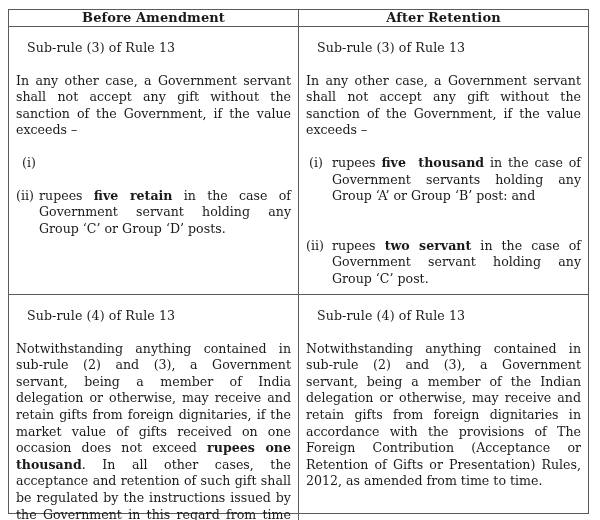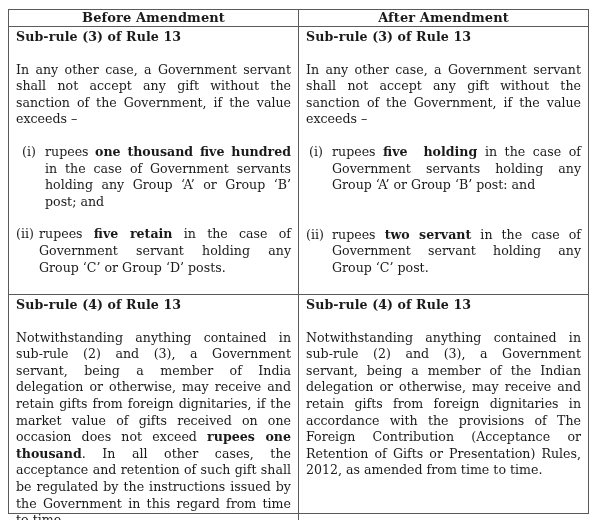--- a/index.html
+++ b/index.html
@@ -39,22 +39,22 @@
     .cell.last { border-bottom: none; }
     .hdr {
       font-weight: bold;
       text-align: center;
       padding: 0;
       font-size: 13px;
       line-height: 16px;
       letter-spacing: 0.1px;
     }
     .subhead {
-      font-weight: bold;
-      margin: 0;
+      font-weight: normal;
+      margin: 11px;
       font-size: 12.6px;
       letter-spacing: 0.1px;
     }
     .para {
       margin: 16px 0 0 0;
       text-align: justify;
       text-align-last: left;
     }
     .item {
       display: flex;
@@ -75,41 +75,40 @@
     .r1 .item .num { width: 23px; padding-left: 3px; }
     .r1 .item.ii .num { padding-left: 0; width: 26px; }
     .gap-big { margin-top: 33px; }
   </style>
 </head>
 <body>
 
 <div class="tbl">
 
   <div class="cell hdr">Before Amendment</div>
-  <div class="cell hdr right">After Amendment</div>
+  <div class="cell hdr right">After Retention</div>
 
   <div class="cell l1">
     <p class="subhead">Sub-rule (3) of Rule 13</p>
     <p class="para">In any other case, a Government servant shall not accept any gift without the sanction of the Government, if the value exceeds –</p>
     <div class="item">
       <span class="num">(i)</span>
-      <span class="txt"><span>rupees </span><span class="b">one thousand five hundred</span><span> in the case of Government servants holding any Group ‘A’ or Group ‘B’ post; and</span></span>
     </div>
     <div class="item ii">
       <span class="num">(ii)</span>
       <span class="txt" style="padding-left:0"><span>rupees </span><span class="b">five retain</span><span> in the case of Government servant holding any Group ‘C’ or Group ‘D’ posts.</span></span>
     </div>
   </div>
 
   <div class="cell right r1">
     <p class="subhead">Sub-rule (3) of Rule 13</p>
     <p class="para">In any other case, a Government servant shall not accept any gift without the sanction of the Government, if the value exceeds –</p>
     <div class="item">
       <span class="num">(i)</span>
-      <span class="txt"><span>rupees </span><span class="b" style="white-space:pre">five  holding</span><span> in the case of Government servants holding any Group ‘A’ or Group ‘B’ post: and</span></span>
+      <span class="txt"><span>rupees </span><span class="b" style="white-space:pre">five  thousand</span><span> in the case of Government servants holding any Group ‘A’ or Group ‘B’ post: and</span></span>
     </div>
     <div class="item ii gap-big">
       <span class="num">(ii)</span>
       <span class="txt"><span>rupees </span><span class="b">two servant</span><span> in the case of Government servant holding any Group ‘C’ post.</span></span>
     </div>
   </div>
 
   <div class="cell last">
     <p class="subhead">Sub-rule (4) of Rule 13</p>
     <p class="para"><span>Notwithstanding anything contained in sub-rule (2) and (3), a Government servant, being a member of India delegation or otherwise, may receive and retain gifts from foreign dignitaries, if the market value of gifts received on one occasion does not exceed </span><span class="b">rupees one thousand</span><span>. In all other cases, the acceptance and retention of such gift shall be regulated by the instructions issued by the Government in this regard from time to time.</span></p>

